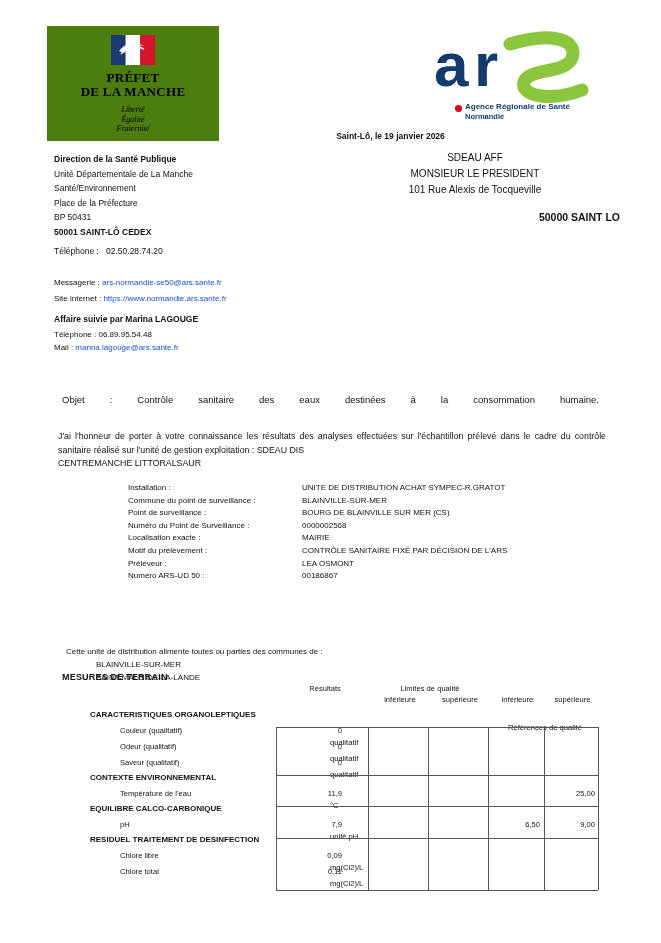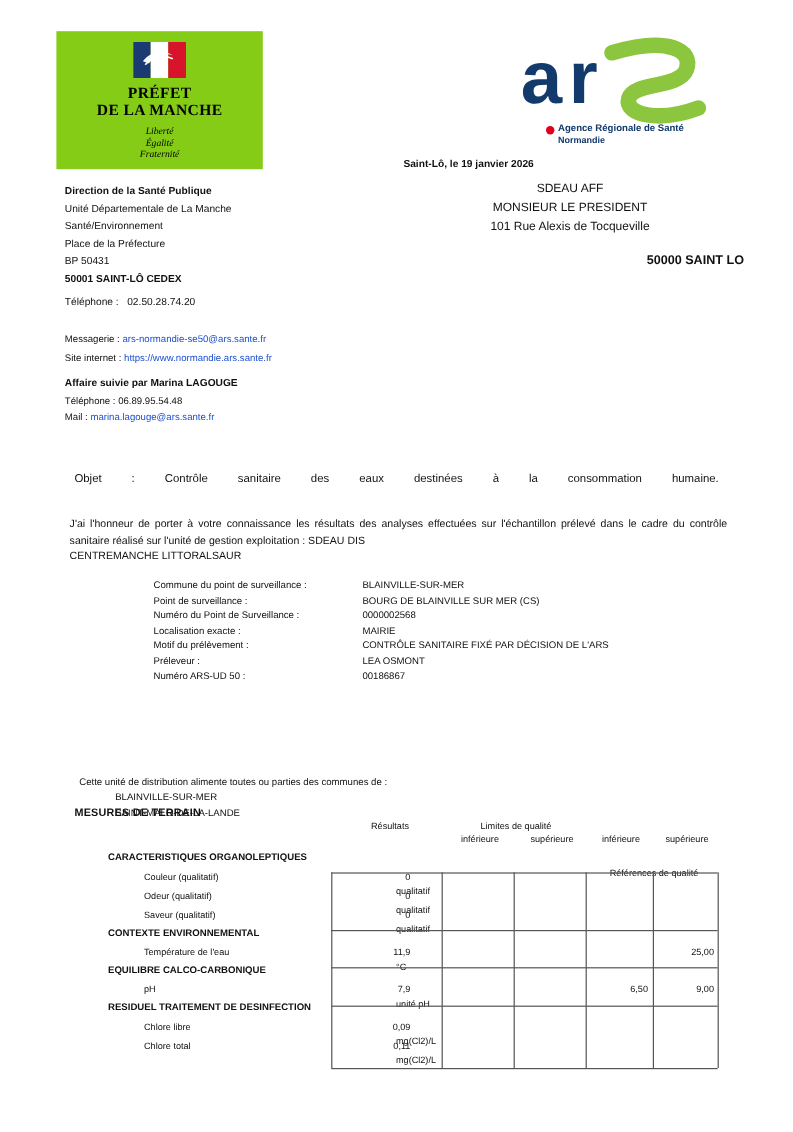--- a/index.html
+++ b/index.html
@@ -30,21 +30,21 @@
     left: 0;
     width: 661px;
     height: 115px;
   }
   .prefet-block {
     position: absolute;
     left: 47px;
     top: 0;
     width: 172px;
     height: 115px;
-    background: #84cc16;
+    background: #4d7c0f;
     text-align: center;
   }
   .marianne {
     margin: 9px auto 4px auto;
     width: 44px;
     height: 30px;
   }
   .prefet-title {
     font-family: "Liberation Serif", serif;
     font-weight: bold;
@@ -364,20 +364,24 @@
 
   <div class="objet">Objet : Contrôle sanitaire des eaux destinées à la consommation humaine.</div>
 
   <div class="intro">
     <span>J'ai l'honneur de porter à votre connaissance les résultats des analyses effectuées sur l'échantillon prélevé dans le cadre du contrôle sanitaire réalisé sur l'unité de gestion exploitation : SDEAU DIS</span>
     <span class="second">CENTREMANCHE LITTORALSAUR</span>
   </div>
 
   <div class="info">
     <span class="r">
+      <span class="k">Installation :</span>
+      <span class="v">UNITE DE DISTRIBUTION ACHAT SYMPEC-R.GRATOT</span>
+    </span>
+    <span class="r">
       <span class="k">Commune du point de surveillance :</span>
       <span class="v">BLAINVILLE-SUR-MER</span>
     </span>
     <span class="r">
       <span class="k">Point de surveillance :</span>
       <span class="v">BOURG DE BLAINVILLE SUR MER (CS)</span>
     </span>
     <span class="r">
       <span class="k">Numéro du Point de Surveillance :</span>
       <span class="v">0000002568</span>

